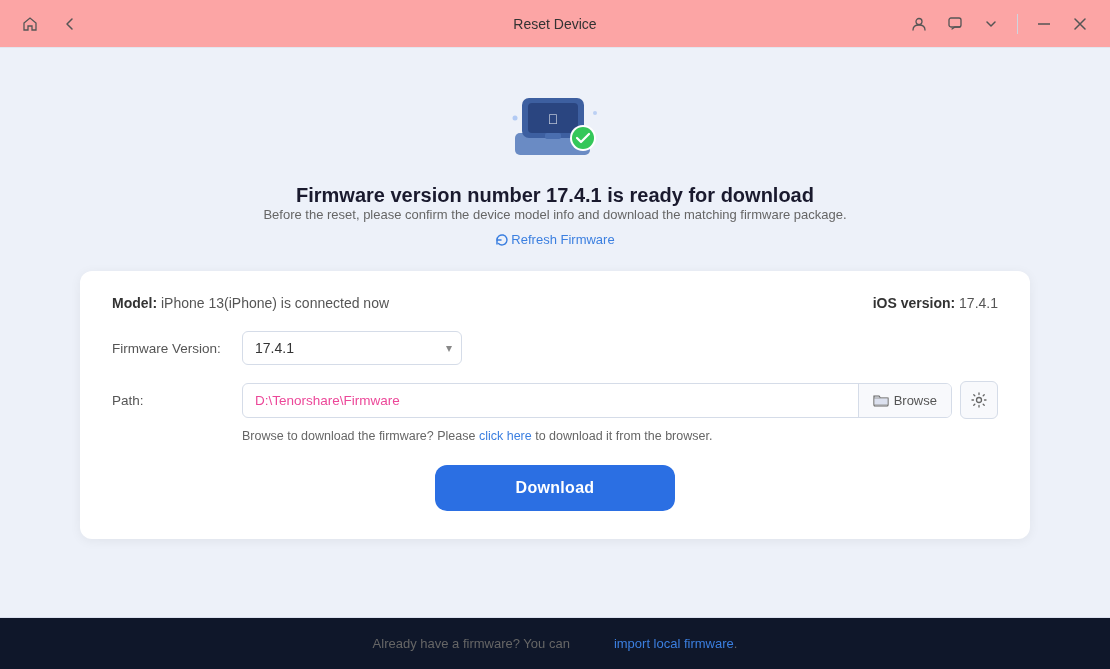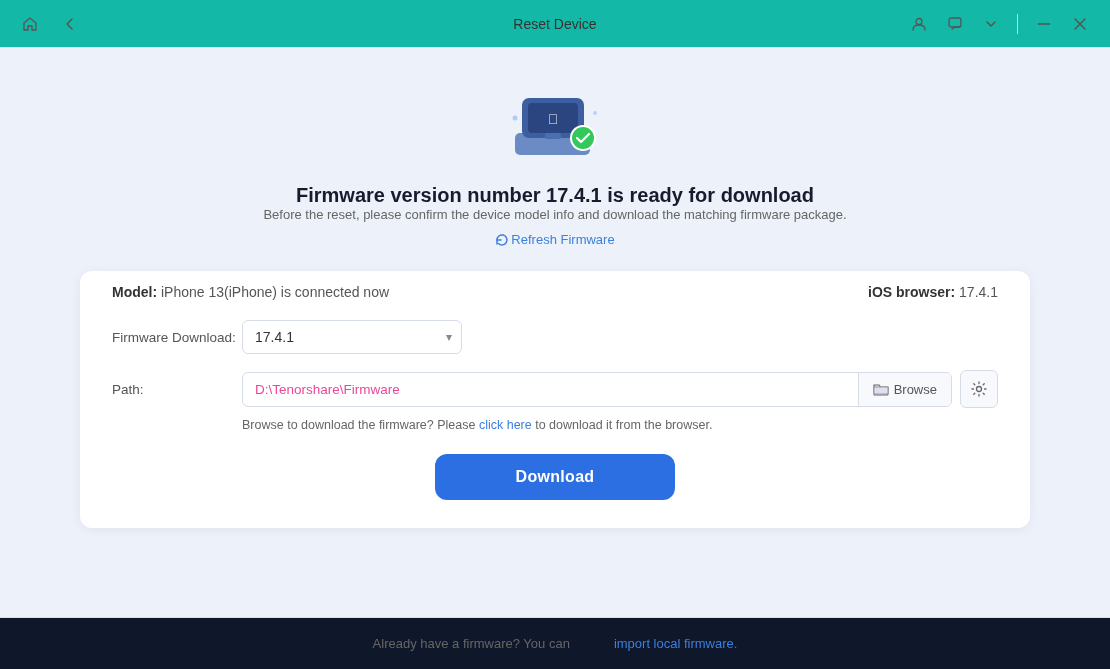--- a/index.html
+++ b/index.html
@@ -11,21 +11,21 @@
       overflow: hidden;
       display: flex;
       flex-direction: column;
     }
 
     
     .titlebar {
       display: flex;
       align-items: center;
       justify-content: space-between;
-      background: #14b8a6;
+      background: #fca5a5;
       padding: 0 16px;
       height: 48px;
       border-bottom: 1px solid #e2e6ef;
       flex-shrink: 0;
     }
     .titlebar-left {
       display: flex;
       align-items: center;
       gap: 12px;
     }
@@ -115,21 +115,21 @@
       font-size: 13px;
       cursor: pointer;
       text-decoration: none;
     }
 
     
     .card {
       background: #fff;
       border-radius: 12px;
       width: 100%;
-      padding: 13px 32px 28px 32px;
+      padding: 24px 32px 28px 32px;
       box-shadow: 0 2px 12px rgba(0,0,0,0.06);
     }
 
     .card-row {
       display: flex;
       align-items: center;
       justify-content: space-between;
       margin-bottom: 20px;
     }
 
@@ -386,27 +386,27 @@
   </div>
 
   <div class="card">
 
     <div class="card-row">
       <div class="card-model">
         <strong>Model:</strong>
         <span>iPhone 13(iPhone) is connected now</span>
       </div>
       <div class="card-ios">
-        <strong>iOS browser:</strong>
+        <strong>iOS version:</strong>
         <span>17.4.1</span>
       </div>
     </div>
 
     <div class="field-row">
-      <div class="field-label">Firmware Download:</div>
+      <div class="field-label">Firmware Version:</div>
       <div class="select-wrap">
         <select class="firmware-select">
           <option>17.4.1</option>
         </select>
         <span class="select-arrow">▾</span>
       </div>
     </div>
 
     <div class="path-row">
       <div class="path-label">Path:</div>

